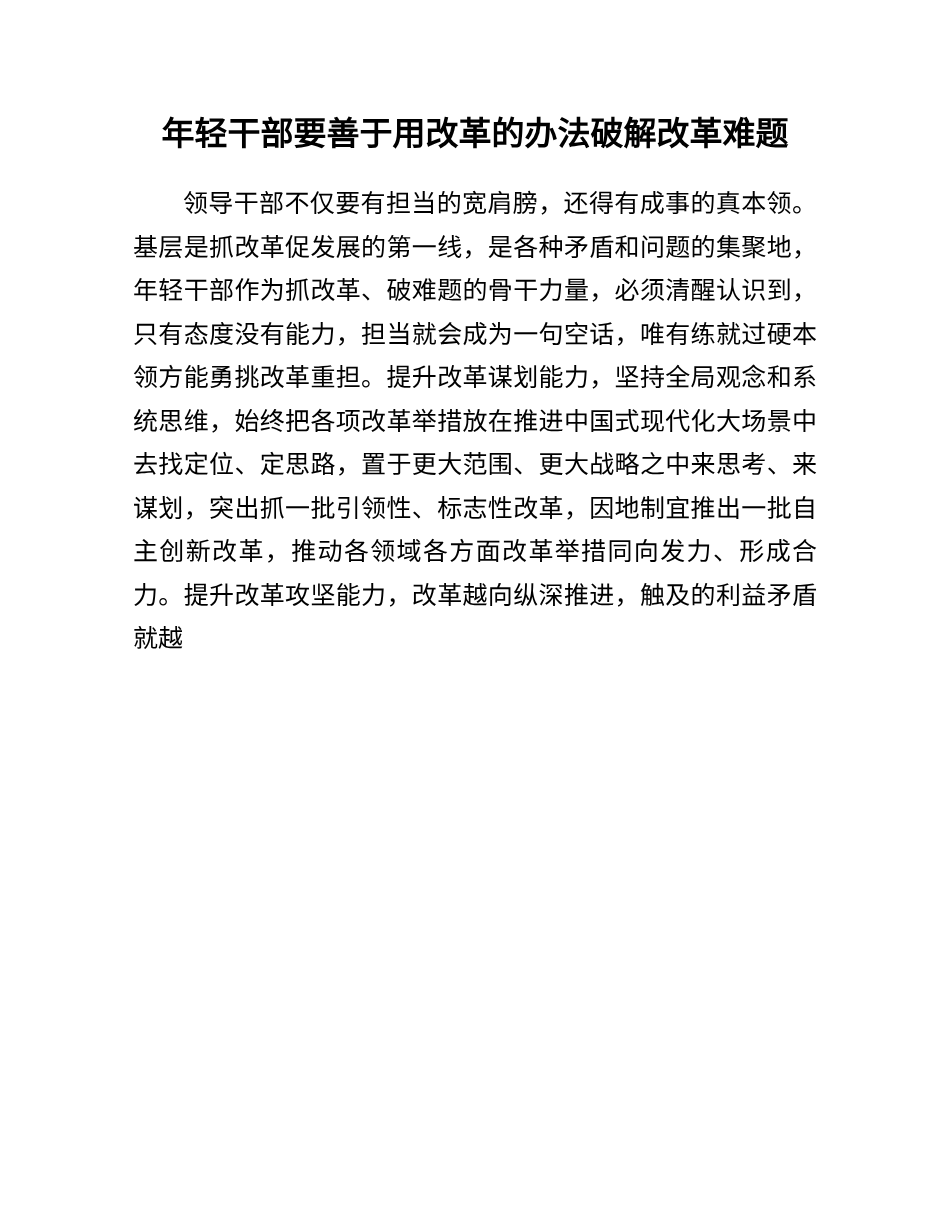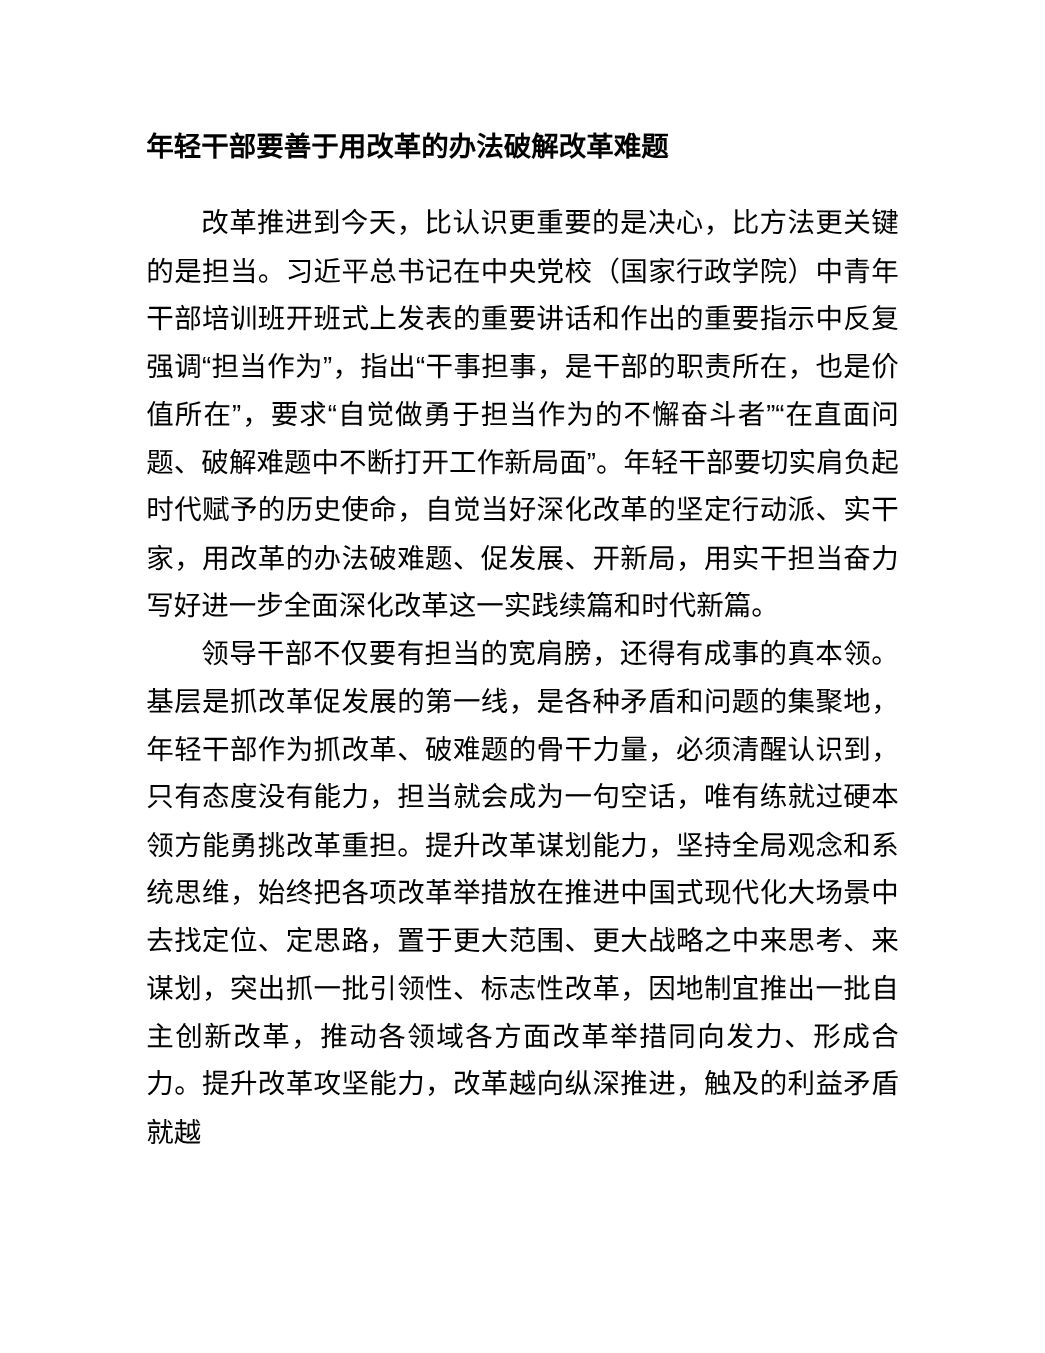--- a/index.html
+++ b/index.html
@@ -15,38 +15,38 @@
     margin: 0 auto;
     background: #ffffff;
     color: #000000;
     box-sizing: border-box;
     padding: 112px 133px 0 133px;
     font-family: "Liberation Sans", "DejaVu Sans", sans-serif;
     overflow: hidden;
   }
   .doc-title {
     margin: 0 0 26px 0;
-    font-size: 25px;
+    font-size: 33px;
     font-weight: bold;
     line-height: 44px;
+    text-align: center;
     letter-spacing: 0;
   }
   .doc-paragraph {
     margin: 0;
     font-size: 25px;
     line-height: 43.5px;
     text-align: justify;
     text-justify: inter-character;
     text-indent: 2em;
     word-break: break-all;
     overflow-wrap: break-word;
   }
   .doc-paragraph + .doc-paragraph {
   }
 </style>
 </head>
 <body>
 
 <div class="page">
   <h1 class="doc-title">年轻干部要善于用改革的办法破解改革难题</h1>
-  <p class="doc-paragraph">改革推进到今天，比认识更重要的是决心，比方法更关键的是担当。习近平总书记在中央党校（国家行政学院）中青年干部培训班开班式上发表的重要讲话和作出的重要指示中反复强调“担当作为”，指出“干事担事，是干部的职责所在，也是价值所在”，要求“自觉做勇于担当作为的不懈奋斗者”“在直面问题、破解难题中不断打开工作新局面”。年轻干部要切实肩负起时代赋予的历史使命，自觉当好深化改革的坚定行动派、实干家，用改革的办法破难题、促发展、开新局，用实干担当奋力写好进一步全面深化改革这一实践续篇和时代新篇。</p>
   <p class="doc-paragraph">领导干部不仅要有担当的宽肩膀，还得有成事的真本领。基层是抓改革促发展的第一线，是各种矛盾和问题的集聚地，年轻干部作为抓改革、破难题的骨干力量，必须清醒认识到，只有态度没有能力，担当就会成为一句空话，唯有练就过硬本领方能勇挑改革重担。提升改革谋划能力，坚持全局观念和系统思维，始终把各项改革举措放在推进中国式现代化大场景中去找定位、定思路，置于更大范围、更大战略之中来思考、来谋划，突出抓一批引领性、标志性改革，因地制宜推出一批自主创新改革，推动各领域各方面改革举措同向发力、形成合力。提升改革攻坚能力，改革越向纵深推进，触及的利益矛盾就越</p>
 </div>
 
 </body></html>

